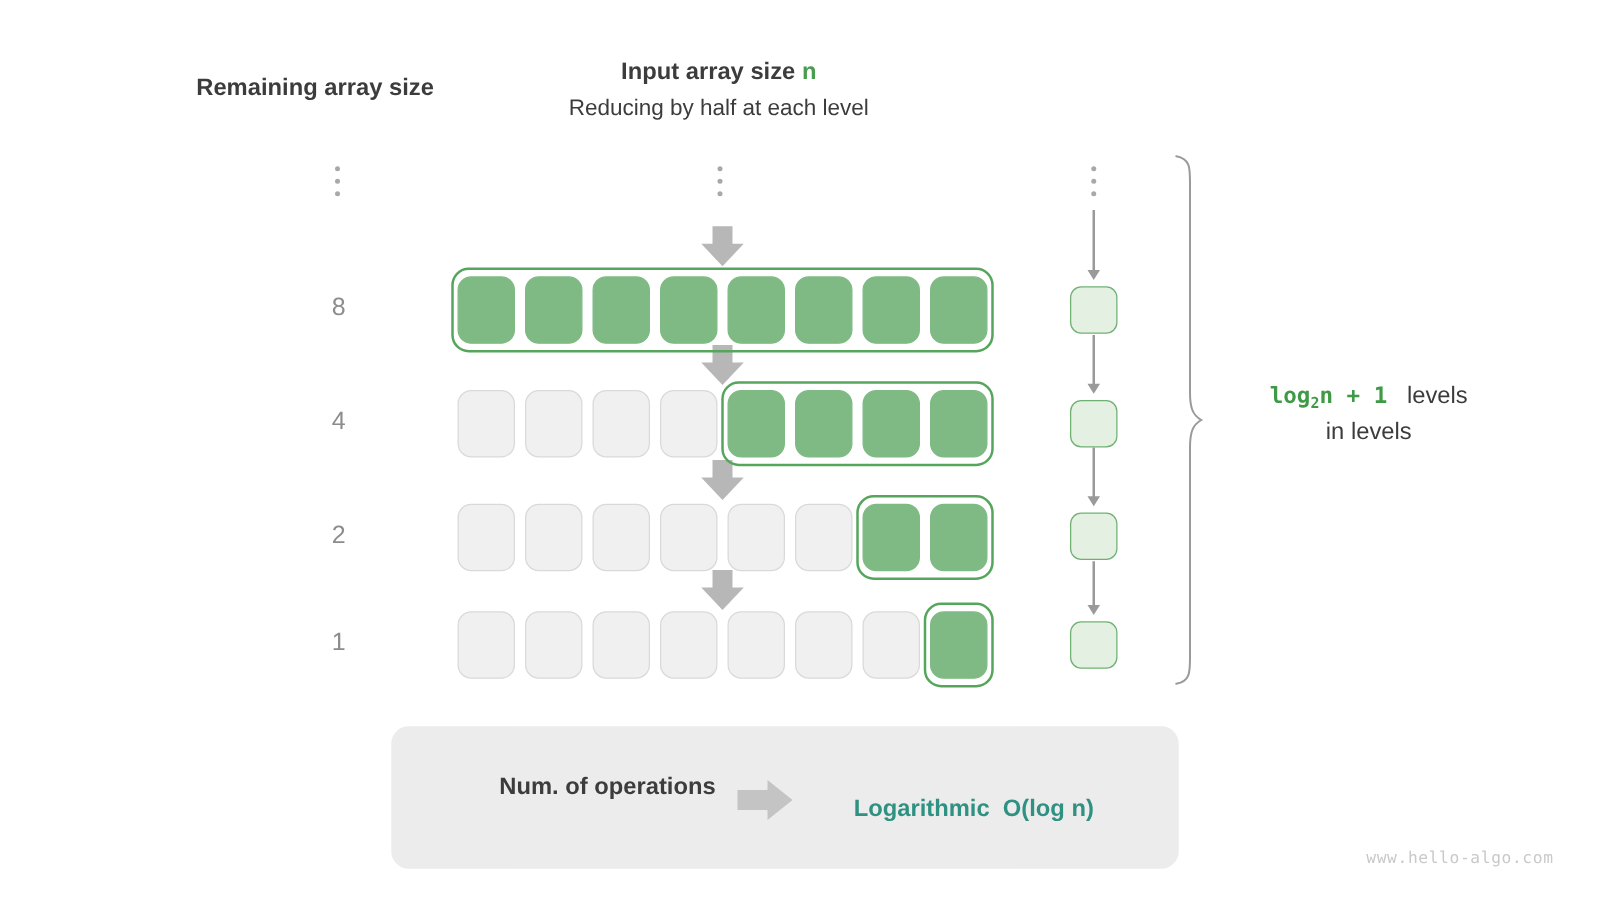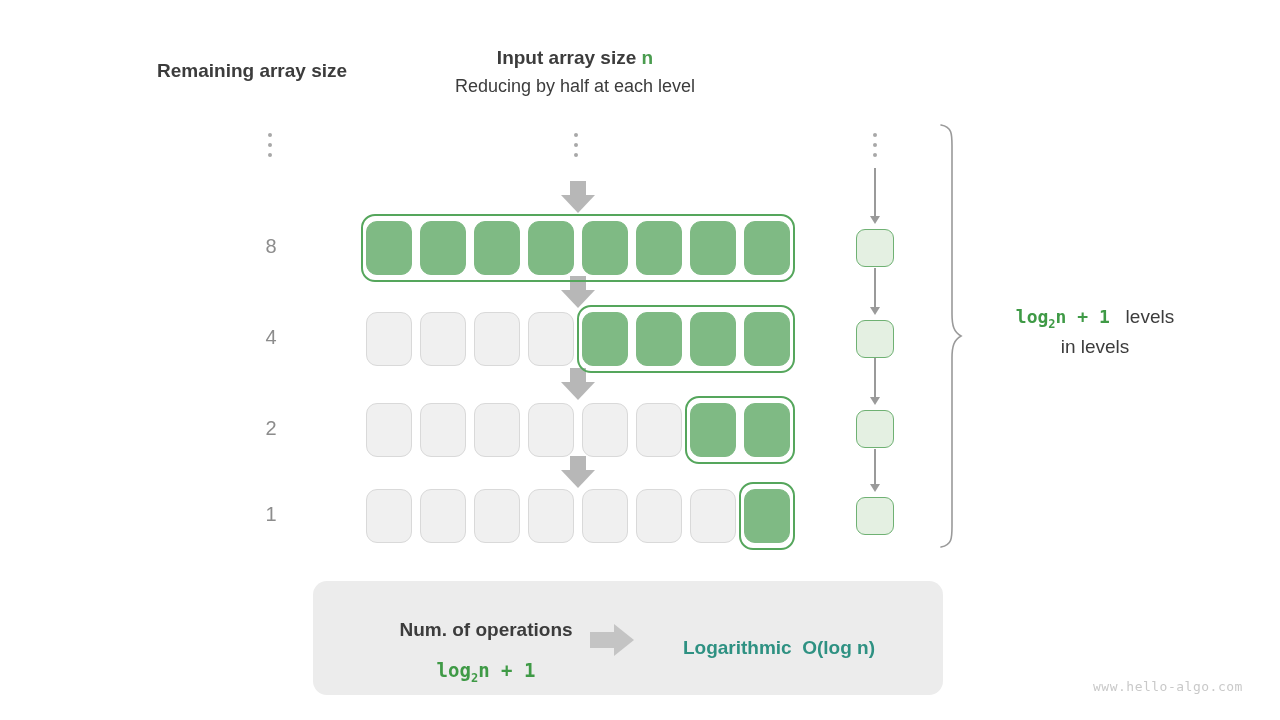--- a/index.html
+++ b/index.html
@@ -206,21 +206,20 @@
 
   <div id="levels">
     <span class="fml"><span>log</span><sub>2</sub><span>n + 1</span></span>
     <span class="plain">&nbsp; <span>levels</span></span><br>
     <span class="plain">in levels</span>
   </div>
 
   <div id="summary">
     <div class="sumcol" style="left:28px;width:290px;">
       <span class="t">Num. of operations</span>
-      <span class="v vgreen"><span>log</span><sub>2</sub><span>n + 1</span></span>
     </div>
     <div class="sumcol" style="left:320px;width:292px;">
       <span class="v vteal"><span>Logarithmic</span>&nbsp; <span class="mono">O(log n)</span></span>
     </div>
   </div>
   <div id="rarrow">
     <div class="stem"></div>
       <div class="head"></div>
   </div>
 

